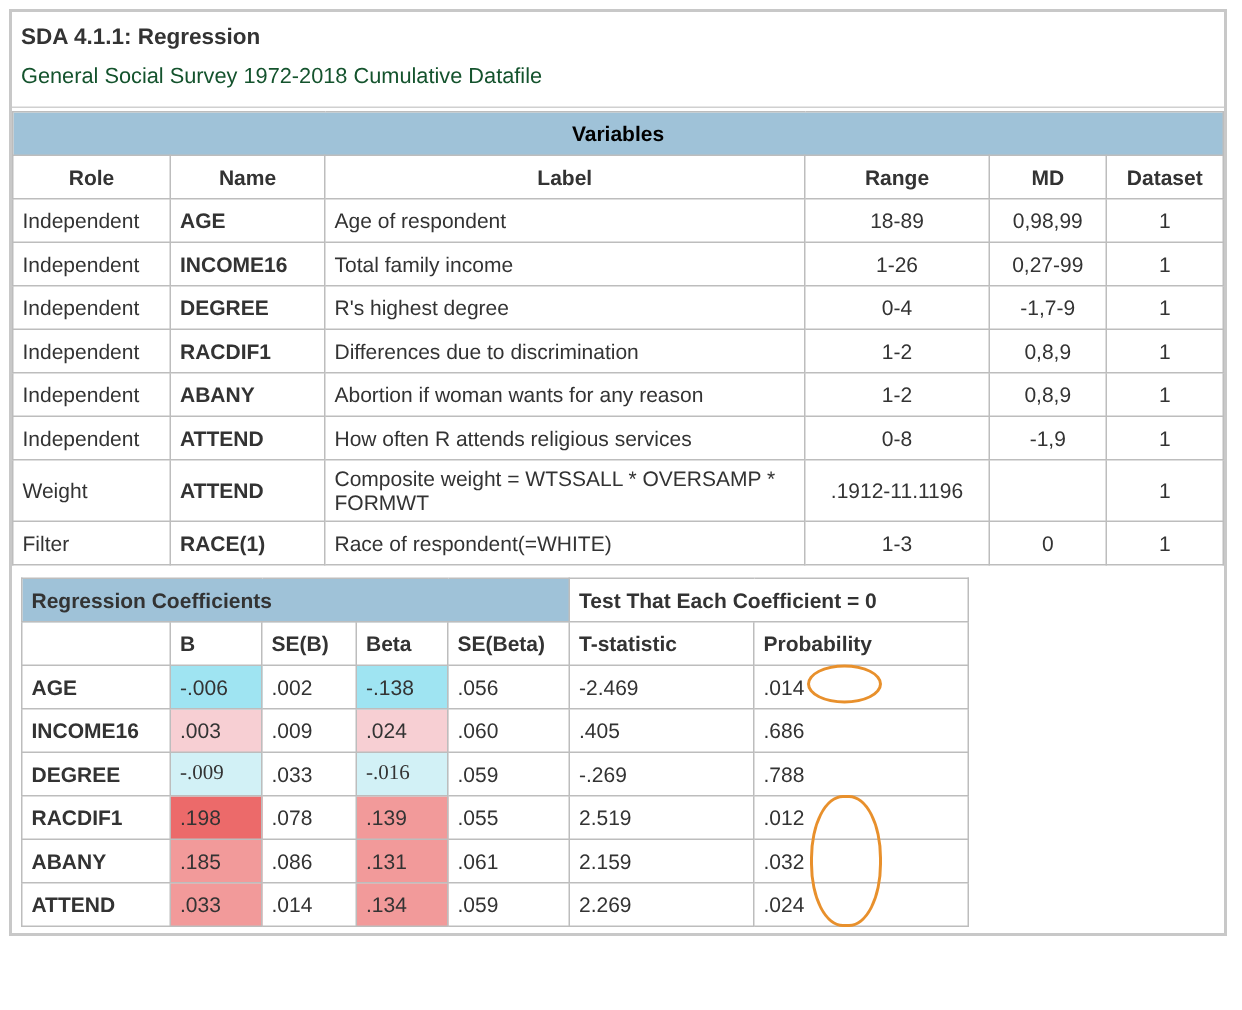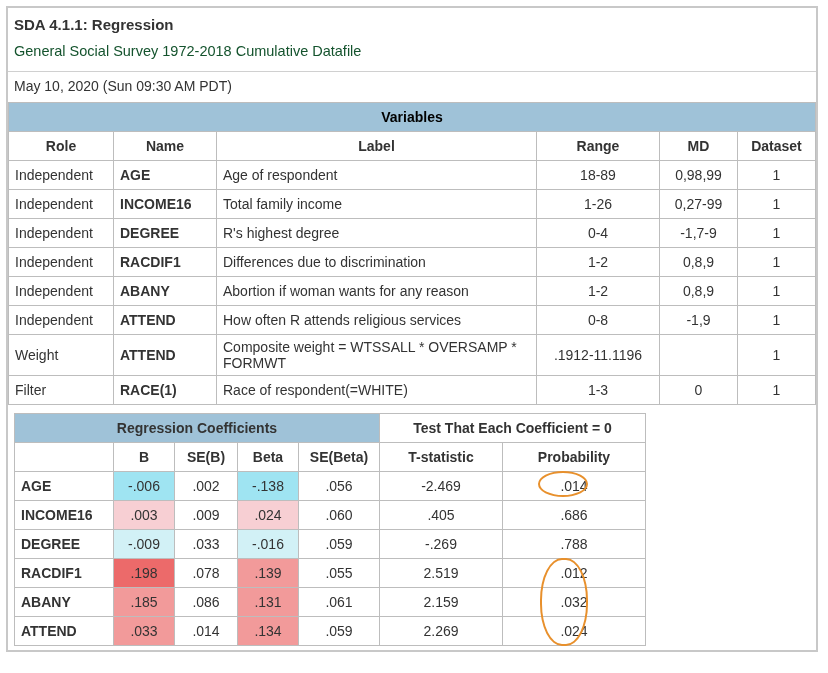--- a/index.html
+++ b/index.html
@@ -72,21 +72,21 @@
 
   
   .coef-wrap {
     padding: 8px 6px 4px 6px;
     position: relative;
   }
   .coef-table th, .coef-table td {
     border: 1px solid #bdbdbd;
     padding: 4px 6px;
     font-size: 14px;
-    text-align: center;
+    text-align: left;
     height: 20px;
   }
   .coef-table td.rowlabel {
     text-align: left;
     font-weight: bold;
   }
   .hdr1 {
     background: #9fc2d8;
     font-weight: bold;
   }
@@ -95,21 +95,21 @@
     background: #fff;
   }
   .hdr2 {
     font-weight: bold;
     background: #fff;
   }
   .right { text-align: right; }
 
   
   .c-ltblue  { background: #9fe4f2; }
-  .c-paleblue{ background: #d2f1f6; }
+  .c-paleblue{ background: #d2f1f6; font-family: Liberation Serif, serif; }
   .c-pink    { background: #f7cfd3; margin-left: 44px; }
   .c-salmon  { background: #f29a9a; }
   .c-red     { background: #ec6a6a; }
 
   
   .oval-layer {
     position: absolute;
     pointer-events: none;
     border: 2px solid #e8902c;
   }
@@ -127,21 +127,20 @@
 </head>
 <body>
 
 <div class="outer">
 
   <div class="header-block">
     <div class="title">SDA 4.1.1: Regression</div>
     <div class="subtitle">General Social Survey 1972-2018 Cumulative Datafile</div>
   </div>
   <hr class="hr">
-  <div class="timestamp">May 10, 2020 (Sun 09:30 AM PDT)</div>
 
   <table class="vars-table">
     <tbody>
         <tr>
           <th colspan="6" class="vars-header">Variables</th>
         </tr>
     <tr>
       <th class="vars-colhead" style="width:92px">Role</th>
       <th class="vars-colhead" style="width:90px">Name</th>
       <th class="vars-colhead">Label</th>

